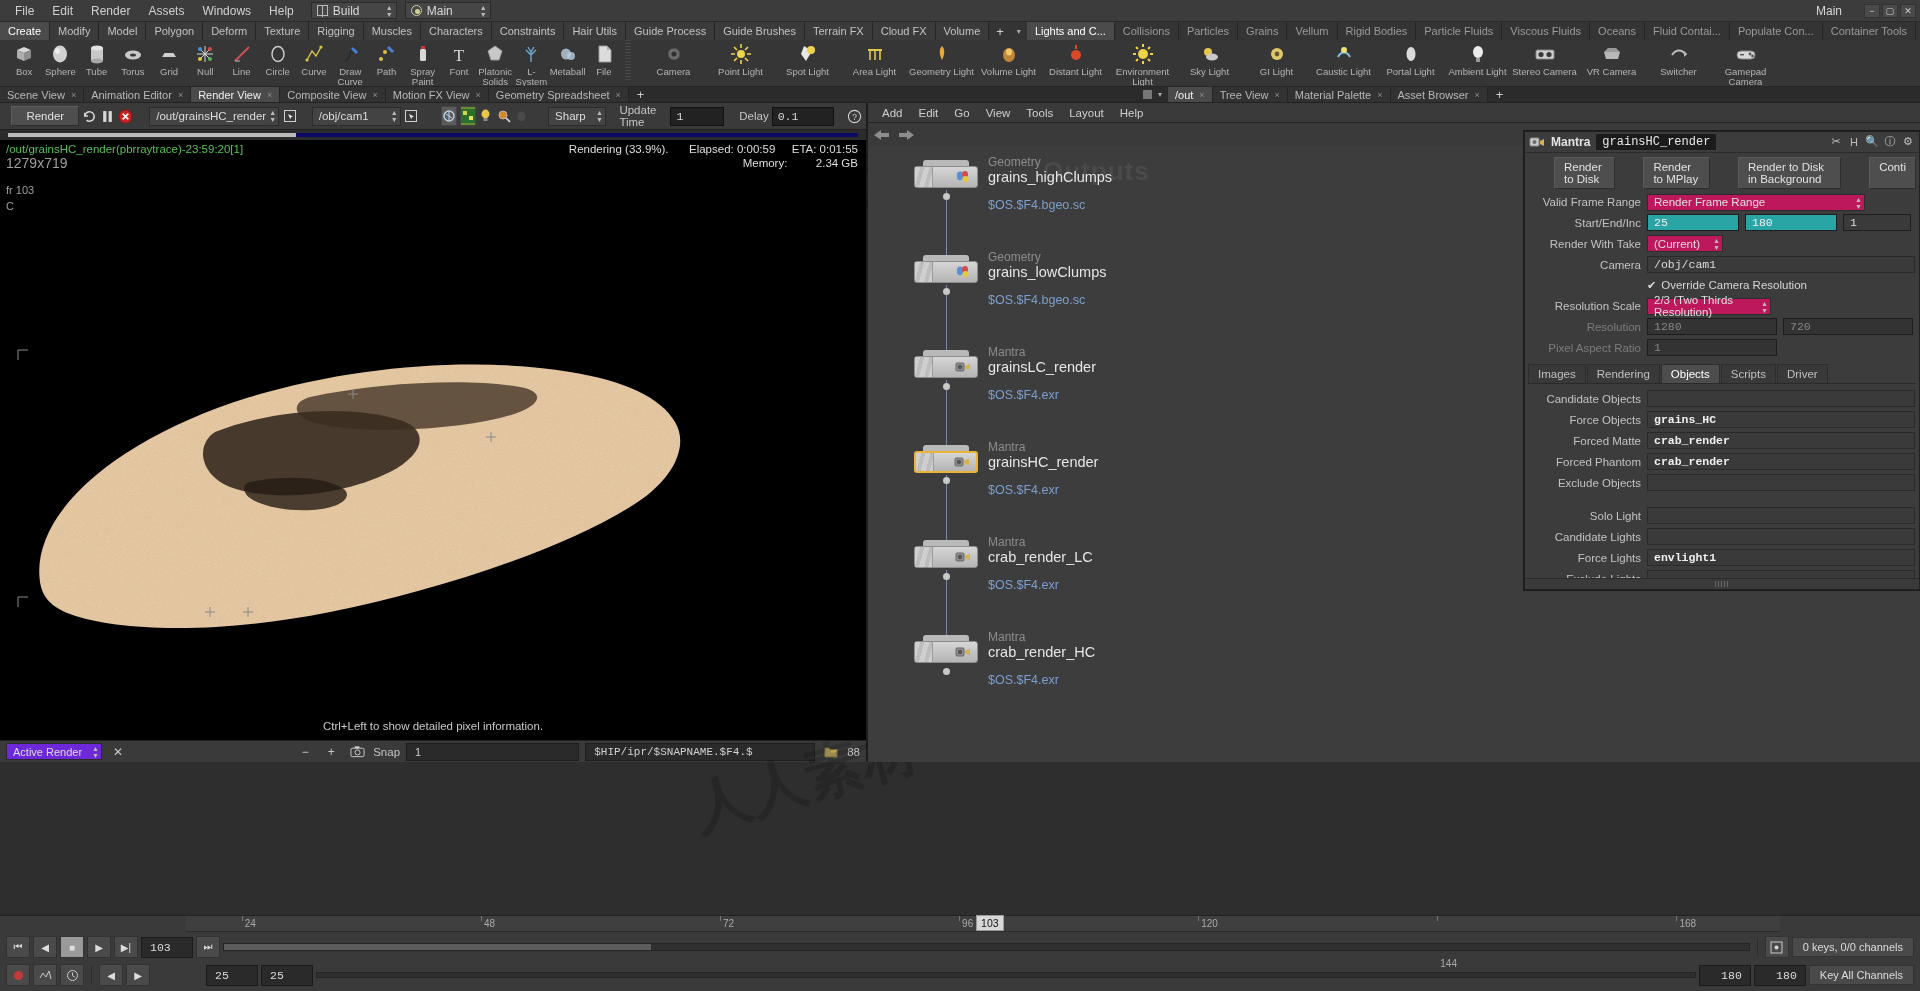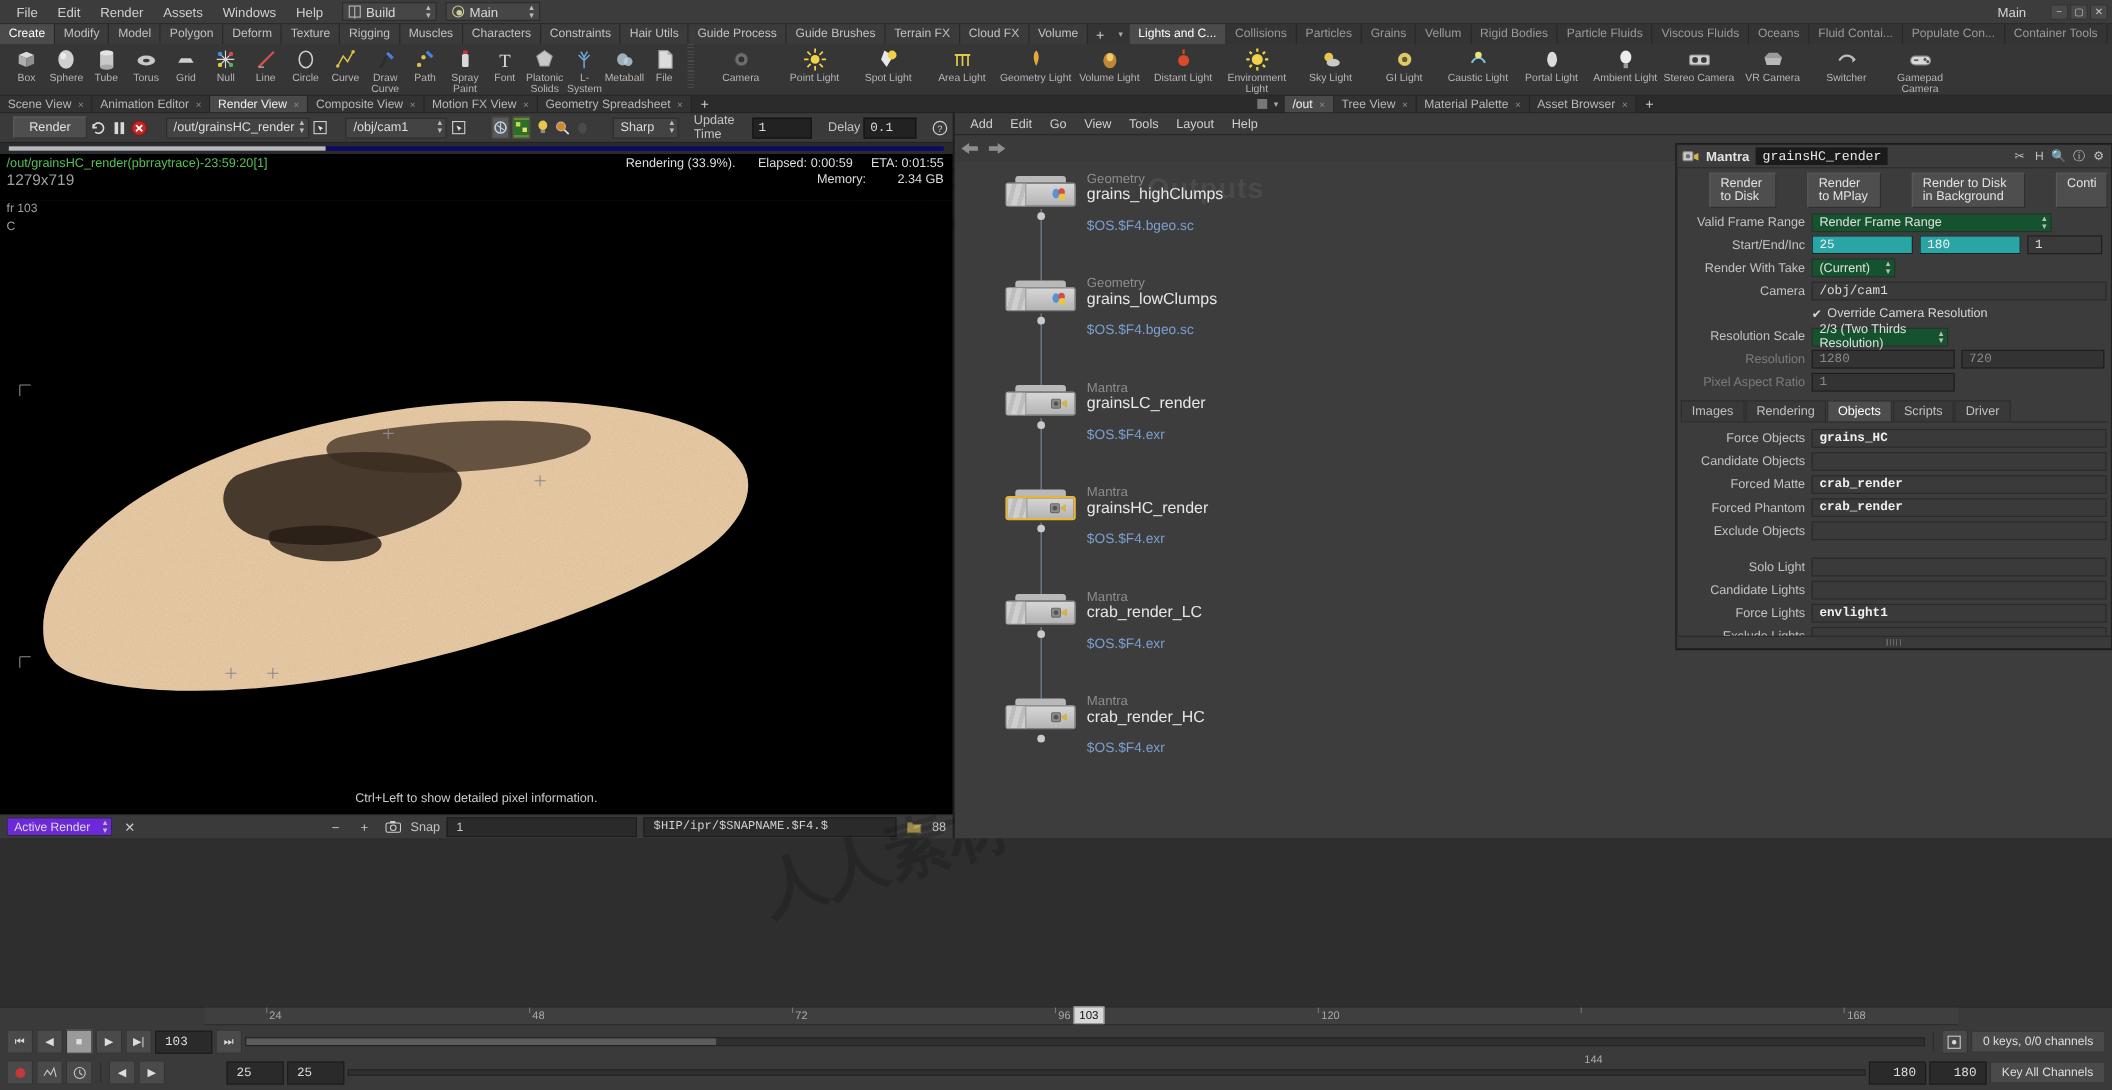--- a/index.html
+++ b/index.html
@@ -139,21 +139,21 @@
                    font-family:"Liberation Mono",monospace;}
   .fl-title .tools { margin-left:auto; display:flex; gap:4px; align-items:center;}
   .ft-ico { width:14px;height:14px; display:flex;align-items:center;justify-content:center;
             color:#bdbdbd; font-size:11px;}
   .fl-btns { display:flex; gap:2px; padding:4px 3px 3px 3px;}
   .fl-btns .b { background:#4e4e4e;border:1px solid #5a5a5a;border-bottom-color:#2e2e2e;
                 border-right-color:#2e2e2e;color:#e2e2e2;font-size:11.5px;padding:3px 9px;margin-left:26px;}
   .prow { display:flex; align-items:center; height:21px; padding:0 4px; gap:6px;}
   .plabel { width:112px; text-align:right; font-size:11.5px; color:#c2c2c2;}
   .plabel.dim { color:#7c7c7c;}
-  .pcombo { background:#14532d;border:1px solid #2d2d2d;height:17px; display:flex;align-items:center;
+  .pcombo { background:#be185d;border:1px solid #2d2d2d;height:17px; display:flex;align-items:center;
             padding:0 16px 0 6px; font-size:11.5px;color:#e0e0e0;position:relative;}
   .pcombo .sp{position:absolute;right:2px;top:1px;font-size:7px;line-height:7px;color:#bbb;}
   .pnum { background:#2aa5a5; border:1px solid #1d1d1d; height:17px; font-size:11.5px;
           color:#eee; padding:1px 6px; font-family:"Liberation Mono",monospace;}
   .pnum.plain { background:#3a3a3a; color:#ddd;}
   .pnum.dark { background:#333; color:#888;}
   .ptext2 { background:#3a3a3a; border:1px solid #2a2a2a; height:17px; font-size:11.5px;
             color:#ddd; padding:1px 6px; flex:1; font-family:"Liberation Mono",monospace;}
   .ptext2.bold{ font-weight:bold; color:#f0f0f0;}
   .ptext2.blank{ color:#777;}
@@ -721,21 +721,21 @@
         <div style="width:18px;"></div>
         <div class="fieldcombo" style="width:78px;">
           <span class="v">Sharp</span>
           <span class="sp">▲<br>▼</span>
         </div>
         <div style="width:10px;"></div>
         <span class="lbl-s">Update Time</span>
         <input class="numfield" style="width: 54px;" value="1">
         <div style="width:12px;"></div>
         <span class="lbl-s">Delay</span>
-        <input class="numfield" style="width: 48px;" value="0.1">
+        <input class="numfield" style="width: 62px;" value="0.1">
         <div style="width:10px;"></div>
         <div class="ricon">
           <svg width="15" height="15" viewBox="0 0 16 16">
               <circle cx="8" cy="8" r="6.5" fill="none" stroke="#cfcfcf" stroke-width="1.2"></circle>
               <text x="8" y="11.4" font-size="9" fill="#cfcfcf" text-anchor="middle" font-family="Liberation Sans">?</text>
             </svg>
         </div>
       </div>
 
       <div class="rvprog">
@@ -1077,26 +1077,26 @@
     <div class="ftabs" id="paramTabs">
         <div class="ftab">Images</div>
         <div class="ftab">Rendering</div>
         <div class="ftab active">Objects</div>
         <div class="ftab">Scripts</div>
         <div class="ftab">Driver</div>
       </div>
 
     <div style="padding-top:4px;">
       <div class="prow">
+        <span class="plabel">Candidate Objects</span>
+        <div class="ptext2 blank"></div>
+      </div>
+      <div class="prow">
         <span class="plabel">Force Objects</span>
         <div class="ptext2 bold">grains_HC</div>
-      </div>
-      <div class="prow">
-        <span class="plabel">Candidate Objects</span>
-        <div class="ptext2 blank"></div>
       </div>
       <div class="prow">
         <span class="plabel">Forced Matte</span>
         <div class="ptext2 bold">crab_render</div>
       </div>
       <div class="prow">
         <span class="plabel">Forced Phantom</span>
         <div class="ptext2 bold">crab_render</div>
       </div>
       <div class="prow">

